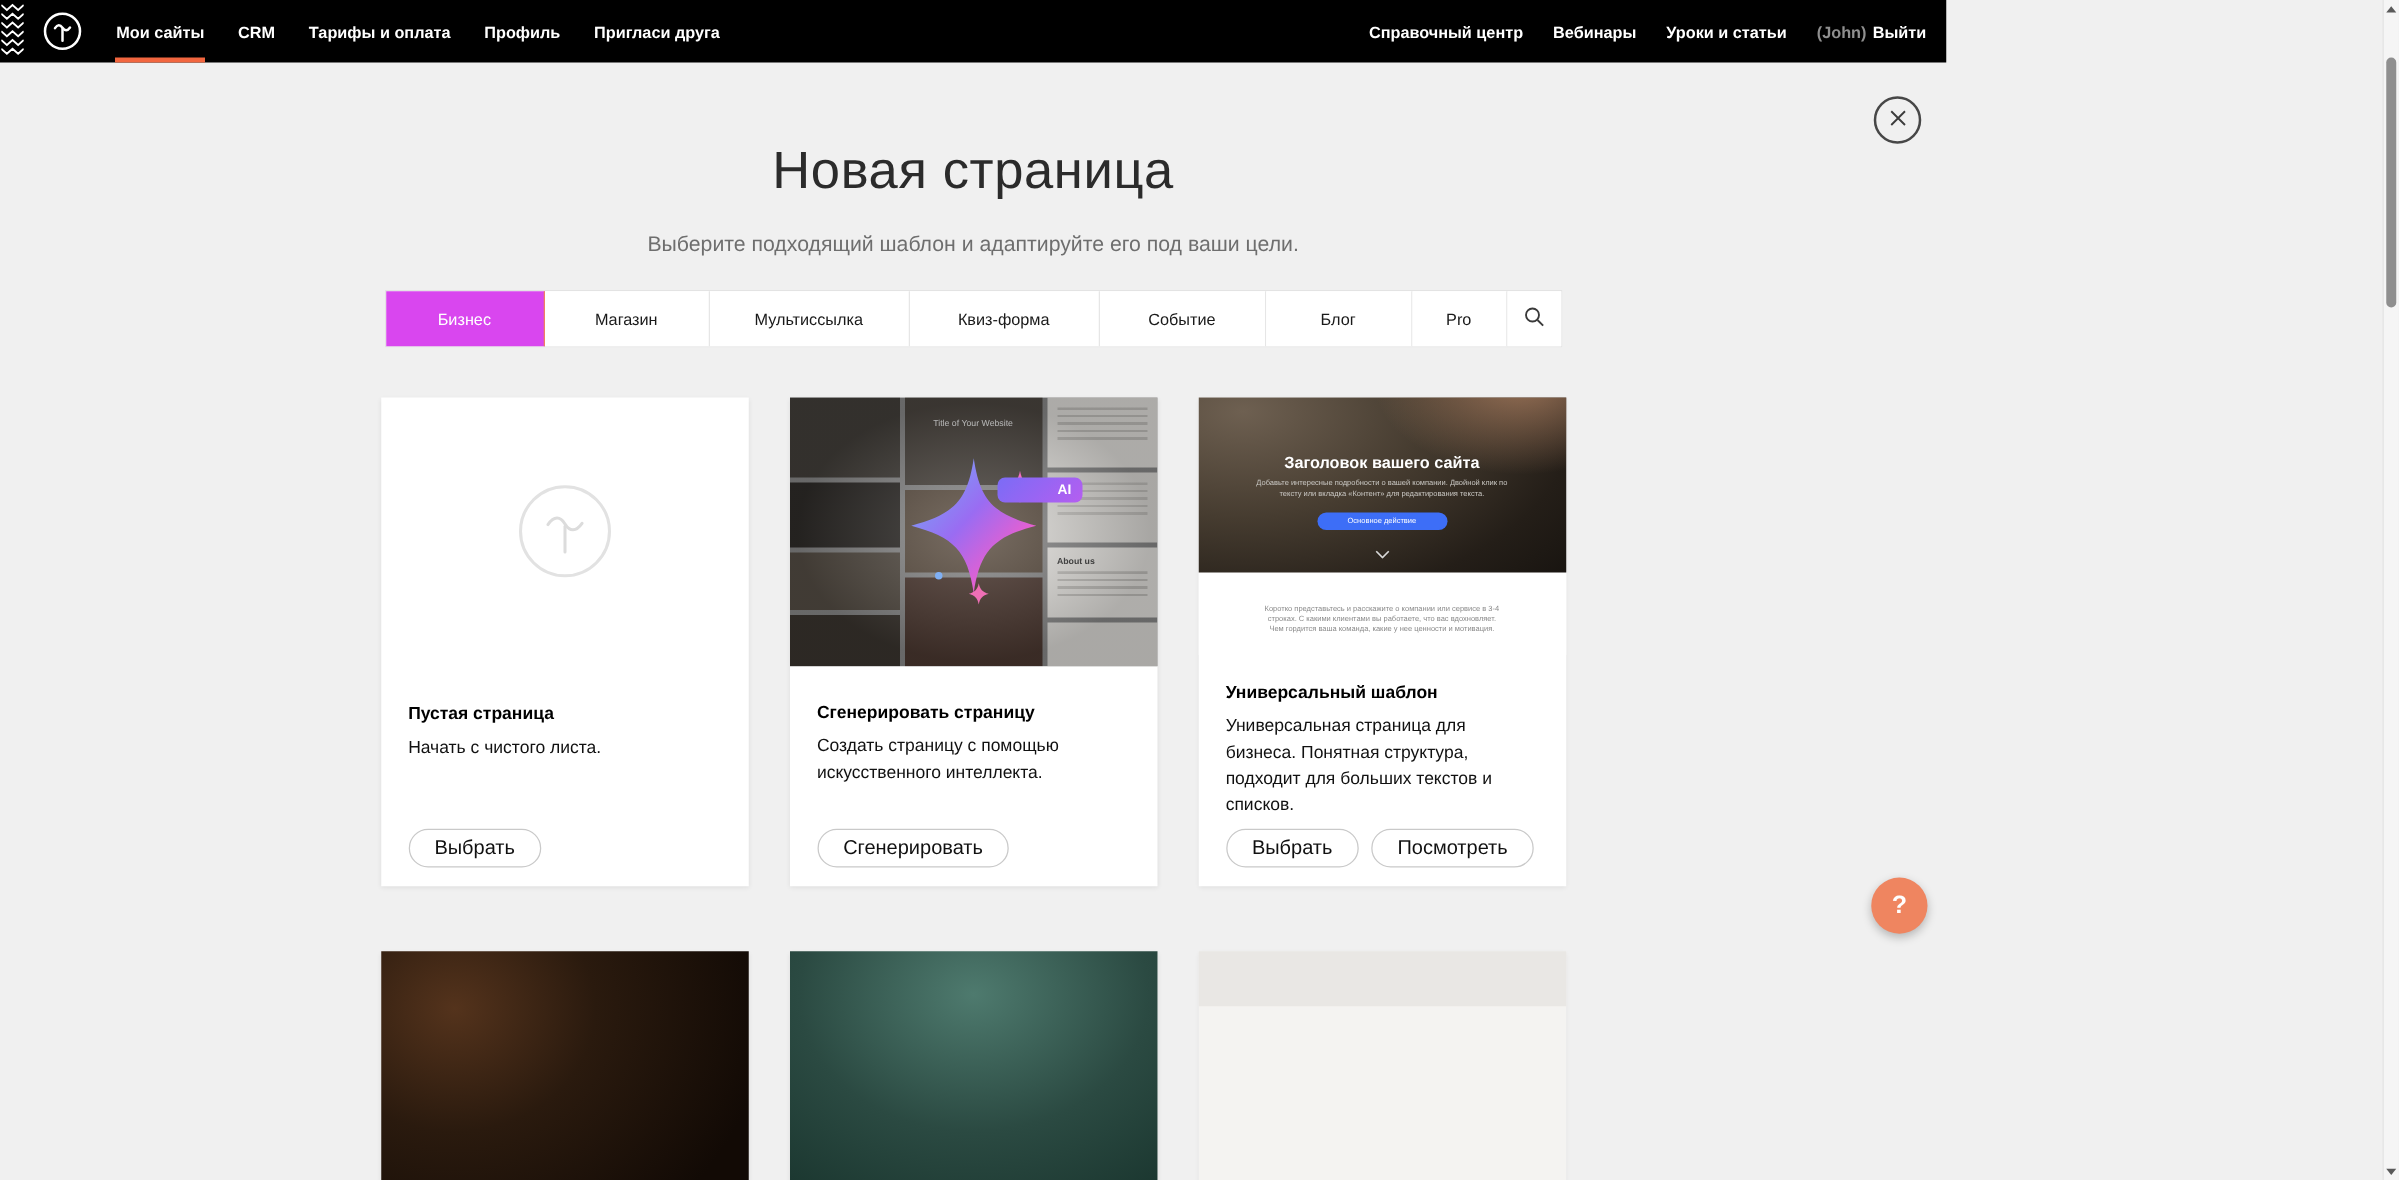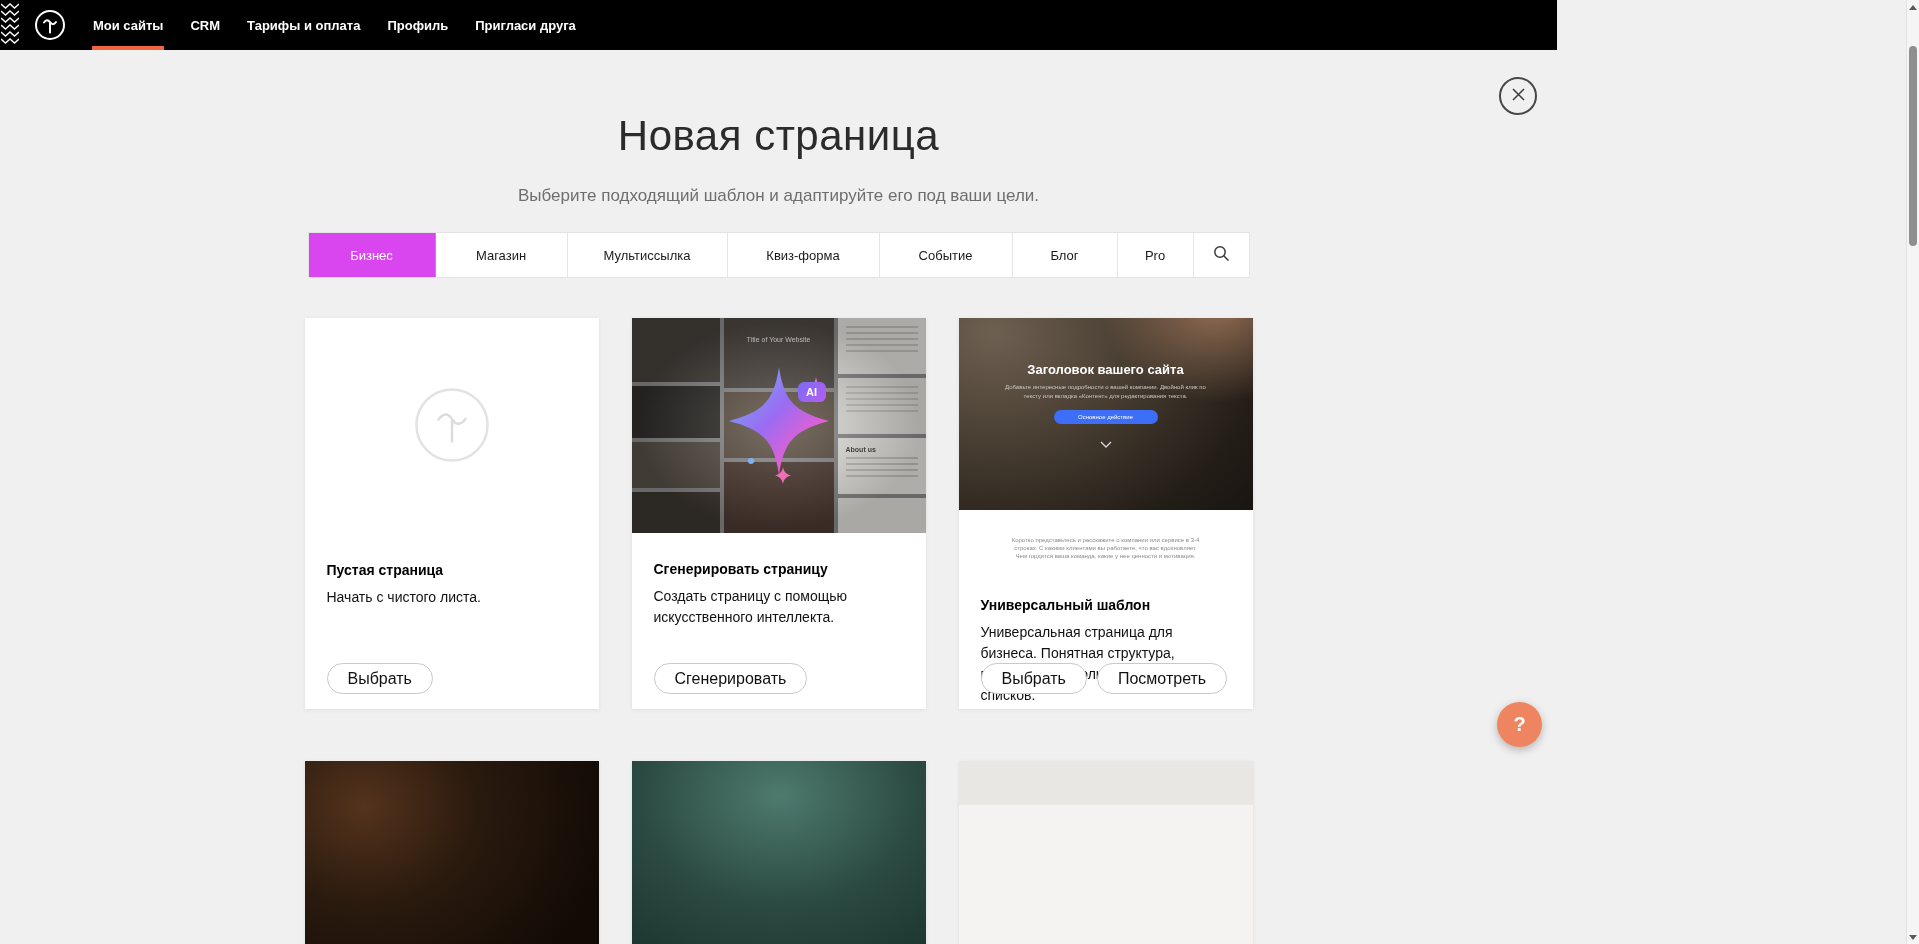--- a/index.html
+++ b/index.html
@@ -53,21 +53,21 @@
   .tab {
     height: 44px; display: flex; align-items: center; justify-content: center;
     font-size: 13px; color: #1a1a1a; background: #fff;
     border-right: 1px solid #e6e6e6; cursor: pointer; box-sizing: border-box;
   }
   .tab:nth-child(1){ width: 127px; }
   .tab:nth-child(2){ width: 132px; }
   .tab:nth-child(3){ width: 160px; }
   .tab:nth-child(4){ width: 152px; }
   .tab:nth-child(5){ width: 133px; }
-  .tab:nth-child(6){ width: 105px; }
+  .tab:nth-child(6){ width: 117px; }
   .tab:nth-child(7){ width: 76px; }
   .tab-search { width: 55px; flex: 1; border-right: none; }
   .tab.active { background: #d946ef; color: #fff; border-right-color: #ef8061; }
   
   .cards {
     width: 948px; margin: 40px auto 0;
     display: grid; grid-template-columns: repeat(3, 294px); gap: 33px;
   }
   .cards.partial { margin-top: 52px; }
   .card {
@@ -106,25 +106,25 @@
   .mosaic-glow {
     position: absolute; inset: 0;
     background: radial-gradient(60% 60% at 50% 50%, rgba(255,255,255,0.18), rgba(15,15,15,0.28) 80%);
   }
   .sparkle { position: absolute; left: 50%; top: 50%; transform: translate(-50%, -50%); }
   .ai-badge {
     position: absolute; left: 166px; top: 64px;
     width: 28px; height: 20px; border-radius: 6px;
     background: linear-gradient(135deg, #7b6cf6, #b55ef0);
     color: #fff; font-size: 11px; font-weight: bold;
-    display: flex; align-items: center; justify-content: center;
+    display: flex; align-items: center; justify-content: center; padding-left: 40px;
   }
   
   .tpl-hero {
-    height: 192px; position: relative; text-align: center;
+    height: 140px; position: relative; text-align: center;
     background:
       radial-gradient(90% 120% at 88% -10%, rgba(170,126,96,0.85) 0%, rgba(90,66,50,0) 45%),
       radial-gradient(130% 160% at 12% 8%, #6e6051 0%, #463c30 38%, #241e18 70%, #120f0c 100%);
   }
   .tpl-title { padding-top: 44px; font-size: 13px; font-weight: bold; color: #fff; }
   .tpl-sub {
     width: 212px; margin: 6px auto 0;
     font-size: 6px; line-height: 9px; color: #c9c7c3;
   }
   .tpl-btn {
@@ -220,20 +220,37 @@
     <div class="nav-item">
         <span>Тарифы и оплата</span>
       </div>
     <div class="nav-item">
         <span>Профиль</span>
       </div>
     <div class="nav-item">
         <span>Пригласи друга</span>
       </div>
   </nav>
+  <nav class="nav-right">
+    <div class="nav-item">
+        <span>Справочный центр</span>
+      </div>
+    <div class="nav-item">
+        <span>Вебинары</span>
+      </div>
+    <div class="nav-item">
+        <span>Уроки и статьи</span>
+      </div>
+    <div class="user-group">
+      <span class="user-name">(John)</span>
+      <div class="nav-item">
+          <span>Выйти</span>
+        </div>
+    </div>
+  </nav>
 </header>
 
 <main class="content">
   <h1 class="page-title">Новая страница</h1>
   <p class="page-subtitle">Выберите подходящий шаблон и адаптируйте его под ваши цели.</p>
 
   <div class="tabs">
     <div class="tab active">Бизнес</div>
     <div class="tab">Магазин</div>
     <div class="tab">Мультиссылка</div>

